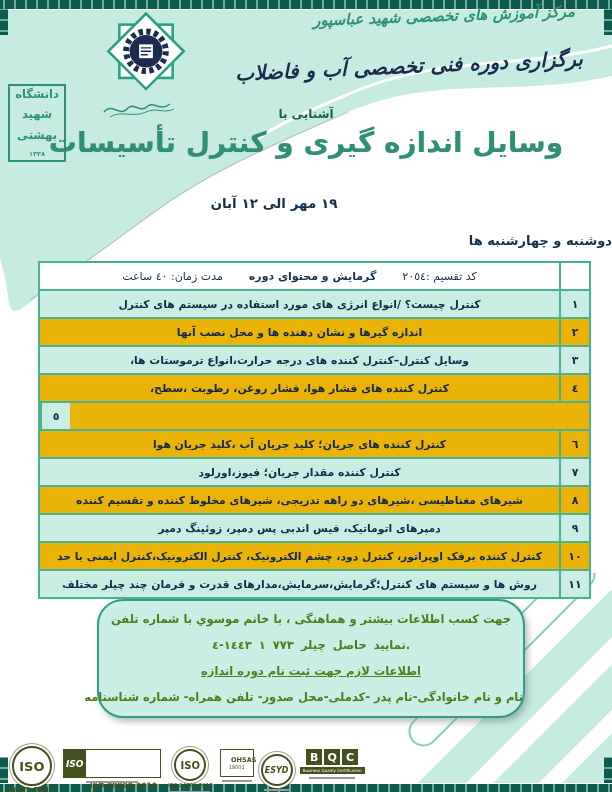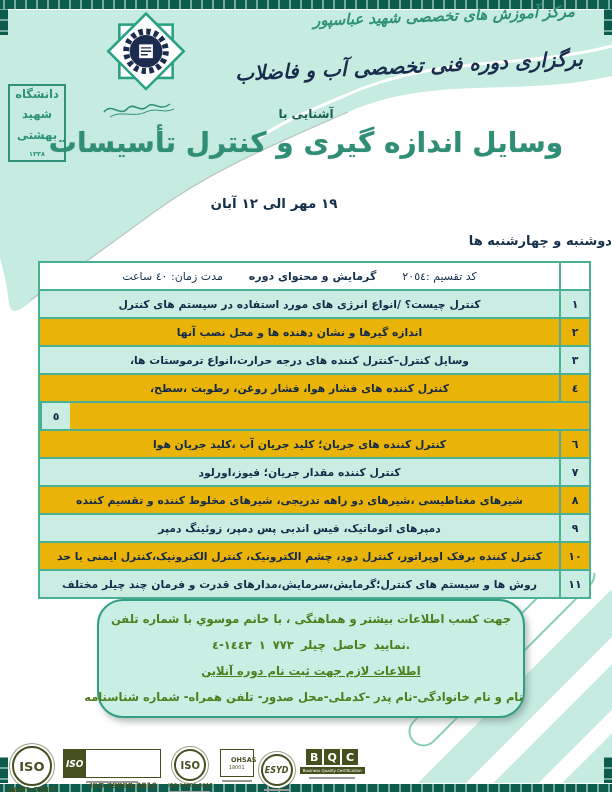--- a/index.html
+++ b/index.html
@@ -192,21 +192,21 @@
   <div class="contact">
     <div class="cline">جهت کسب اطلاعات بیشتر و هماهنگی ، با خانم موسوي با شماره تلفن</div>
     <div class="phone">
         <span class="tok num" dir="ltr">٤-١٤٤٣</span>
         <span class="tok num" dir="ltr">١</span>
         <span class="tok num" dir="ltr">٧٧٣</span>
         <span class="tok" dir="ltr">چیلر</span>
         <span class="tok" dir="ltr">حاصل</span>
         <span class="tok" dir="ltr">نمایید.</span>
       </div>
-    <div class="cline underline">اطلاعات لازم جهت ثبت نام دوره آنلاین</div>
+    <div class="cline underline">اطلاعات لازم جهت ثبت نام دوره اندازه</div>
     <div class="cline">نام و نام خانوادگی-نام پدر -کدملی-محل صدور- تلفن همراه- شماره شناسنامه</div>
   </div>
 
   <div class="badges">
     <div class="bcol">
       <div class="isocircle c1">ISO</div>
       <div class="blabel">9001:2015</div>
 
     </div>
     <div class="bcol">

